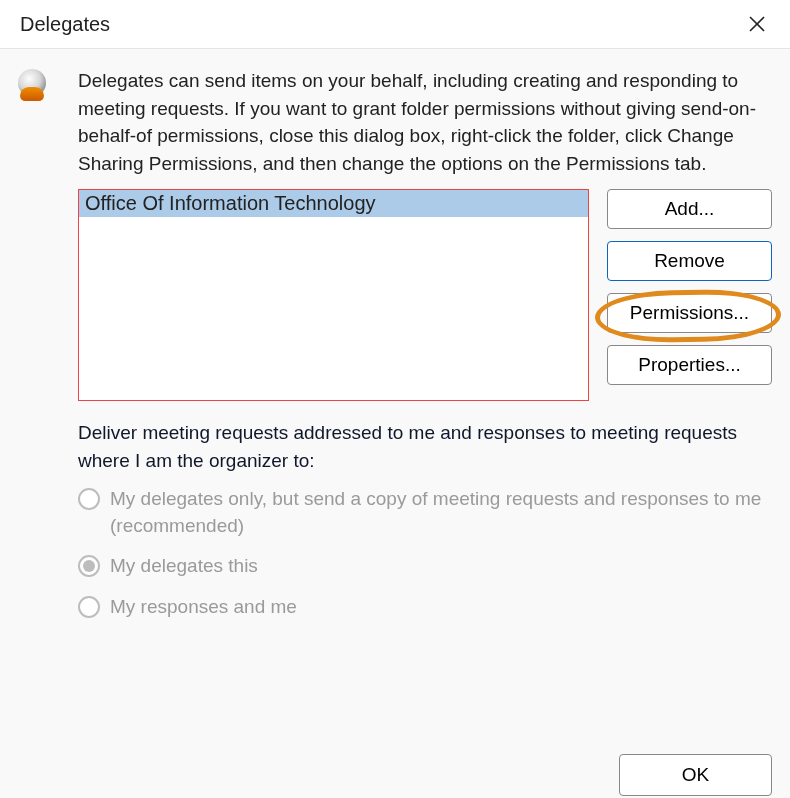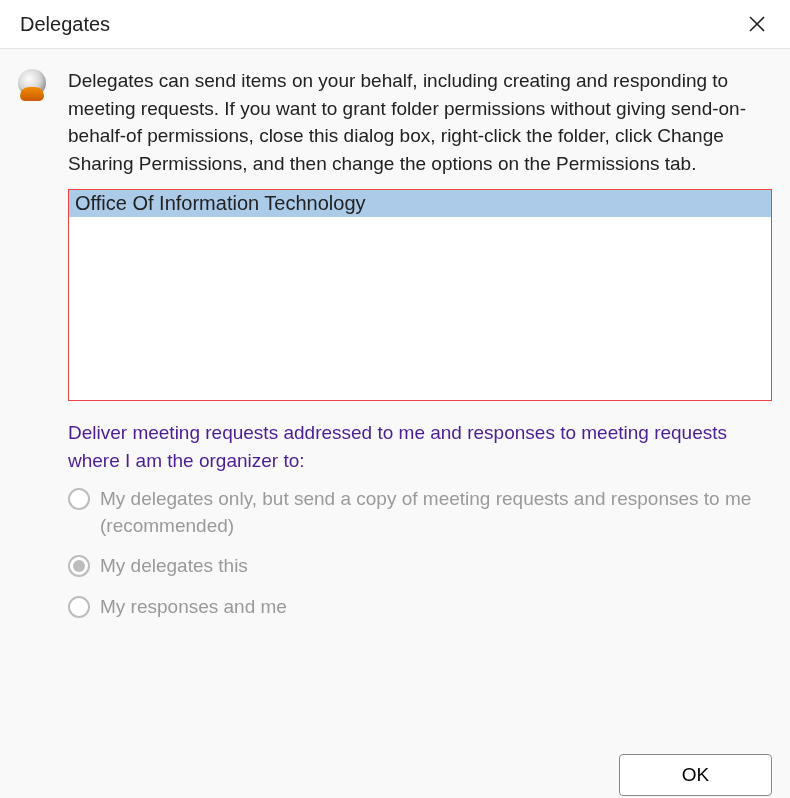--- a/index.html
+++ b/index.html
@@ -29,21 +29,21 @@
     font-size: 20px;
     line-height: 1;
     padding: 6px 10px;
     cursor: pointer;
     font-weight: 400;
   }
   .close-x svg { display: block; }
   .content {
     padding: 18px 18px 0 18px;
     display: flex;
-    gap: 20px;
+    gap: 30px;
     background: #f9f9f9;
     border-top: 1px solid #e4e4e4;
     height: calc(100% - 48px);
     position: relative;
   }
   .icon-col {
     width: 30px;
     flex-shrink: 0;
   }
   .delegate-icon {
@@ -113,21 +113,21 @@
     border: 5px solid #e08a1e;
     border-radius: 50% / 60%;
     width: 186px;
     height: 52px;
     left: -12px;
     top: 101px;
     pointer-events: none;
     transform: rotate(-1deg);
   }
   .section-label {
-    color: #4c1d95;
+    color: #0f172a;
     margin-top: 18px;
     line-height: 1.45;
   }
   .radio-group {
     margin-top: 12px;
     color: #9a9a9a;
   }
   .radio-row {
     display: flex;
     align-items: flex-start;
@@ -180,20 +180,27 @@
   <div class="icon-col">
     <div class="delegate-icon"></div>
   </div>
   <div class="main-col">
     <p class="description">Delegates can send items on your behalf, including creating and responding to meeting requests. If you want to grant folder permissions without giving send-on-behalf-of permissions, close this dialog box, right-click the folder, click Change Sharing Permissions, and then change the options on the Permissions tab.</p>
 
     <div class="list-row">
       <div class="listbox">
         <div class="list-item selected">Office Of Information Technology</div>
       </div>
+      <div class="btn-col">
+        <button class="btn">Add...</button>
+        <button class="btn focus">Remove</button>
+        <button class="btn">Permissions...</button>
+        <button class="btn">Properties...</button>
+        <div class="highlight-ring"></div>
+      </div>
     </div>
 
     <p class="section-label">Deliver meeting requests addressed to me and responses to meeting requests where I am the organizer to:</p>
 
     <div class="radio-group">
       <div class="radio-row">
         <div class="radio"></div>
         <span>My delegates only, but send a copy of meeting requests and responses to me (recommended)</span>
       </div>
       <div class="radio-row">

